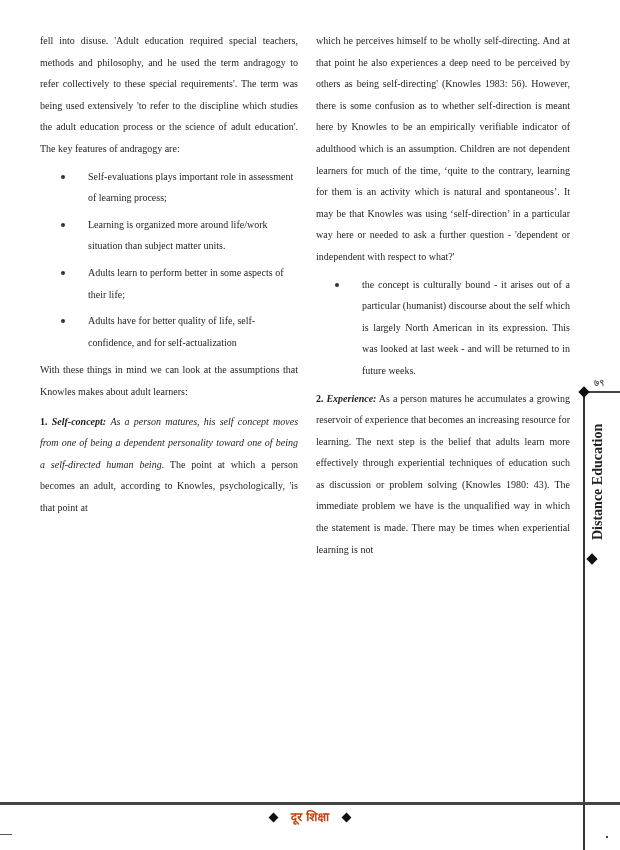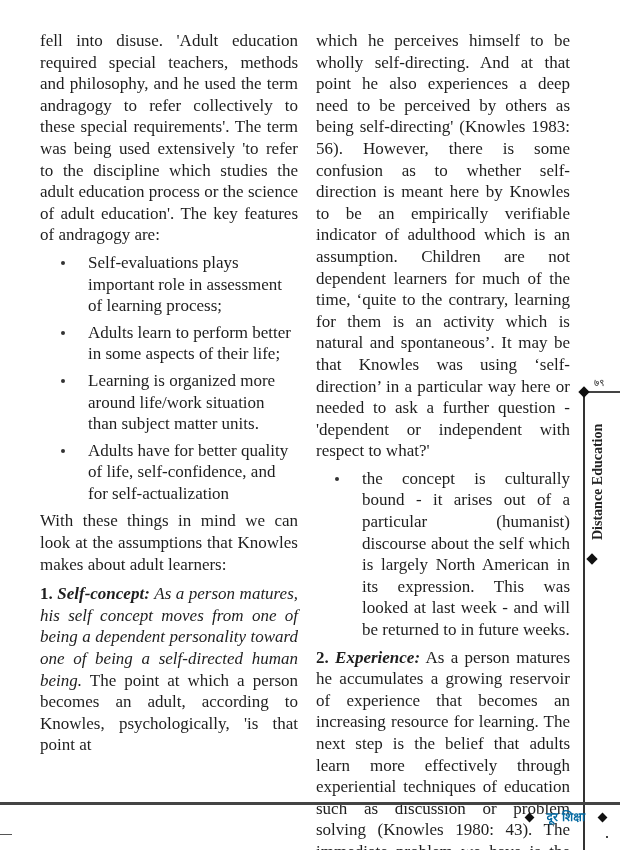--- a/index.html
+++ b/index.html
@@ -3,21 +3,21 @@
 <meta charset="utf-8">
 <style>
   html, body { margin: 0; padding: 0; }
   body {
     width: 620px; height: 850px; position: relative; overflow: hidden;
     background: #ffffff; color: #1e1e1e;
     font-family: "Liberation Serif", "DejaVu Serif", serif;
   }
   .col {
     position: absolute; top: 30px; width: 258px;
-    font-size: 17px; line-height: 21.6px; text-align: justify;
+    font-size: 10px; line-height: 21.6px; text-align: justify;
   }
   .col p { margin: 0; }
   #col-left { left: 40px; }
   #col-right { left: 316px; width: 254px; }
   ul.bul { list-style: none; margin: 6px 0 6px 0; padding: 0; }
   ul.bul li { position: relative; padding-left: 48px; margin-bottom: 5px; text-align: left; }
   ul.bul li::before {
     content: ""; position: absolute; left: 21px; top: 9px;
     width: 4px; height: 4px; border-radius: 50%; background: #333;
   }
@@ -38,36 +38,36 @@
   .page-num {
     position: absolute; left: 594px; top: 375px; font-size: 10px;
     font-family: "DejaVu Sans", sans-serif; color: #333;
   }
   .side-title {
     position: absolute; left: 590px; top: 540px; transform-origin: left top;
     transform: rotate(-90deg); white-space: nowrap;
     font-weight: bold; font-size: 14px; color: #222;
   }
   .footer {
-    position: absolute; top: 808px; left: 0; width: 620px; text-align: right;
-    font-family: "DejaVu Sans", sans-serif; font-weight: bold; font-size: 12px; color: #0369a1;
+    position: absolute; top: 808px; left: 0; width: 620px; text-align: center;
+    font-family: "DejaVu Sans", sans-serif; font-weight: bold; font-size: 12px; color: #c2410c;
   }
   .footer .fd { display: inline-block; width: 7px; height: 7px; background: #111; transform: rotate(45deg); margin: 0 14px; vertical-align: middle; }
   .foot-dash { position: absolute; left: 0; top: 834px; width: 12px; height: 1px; background: #555; }
   .foot-dot { position: absolute; left: 606px; top: 836px; width: 2px; height: 2px; background: #444; }
 </style>
 </head>
 <body>
 
 <div id="col-left" class="col">
   <p>fell into disuse. 'Adult education required special teachers, methods and philosophy, and he used the term andragogy to refer collectively to these special requirements'. The term was being used extensively 'to refer to the discipline which studies the adult education process or the science of adult education'. The key features of andragogy are:</p>
   <ul class="bul">
     <li>Self-evaluations plays important role in assessment of learning process;</li>
+    <li>Learning is organized more around life/work situation than subject matter units.</li>
     <li>Adults learn to perform better in some aspects of their life;</li>
-    <li>Learning is organized more around life/work situation than subject matter units.</li>
     <li>Adults have for better quality of life, self-confidence, and for self-actualization</li>
   </ul>
   <p style="margin-bottom:8px;">With these things in mind we can look at the assumptions that Knowles makes about adult learners:</p>
   <p>
     <span class="bold">1.</span>
     <span class="bold ital">Self-concept:</span>
     <span class="ital">As a person matures, his self concept moves from one of being a dependent personality toward one of being a self-directed human being.</span>
     <span>The point at which a person becomes an adult, according to Knowles, psychologically, 'is that point at</span>
   </p>
 </div>

